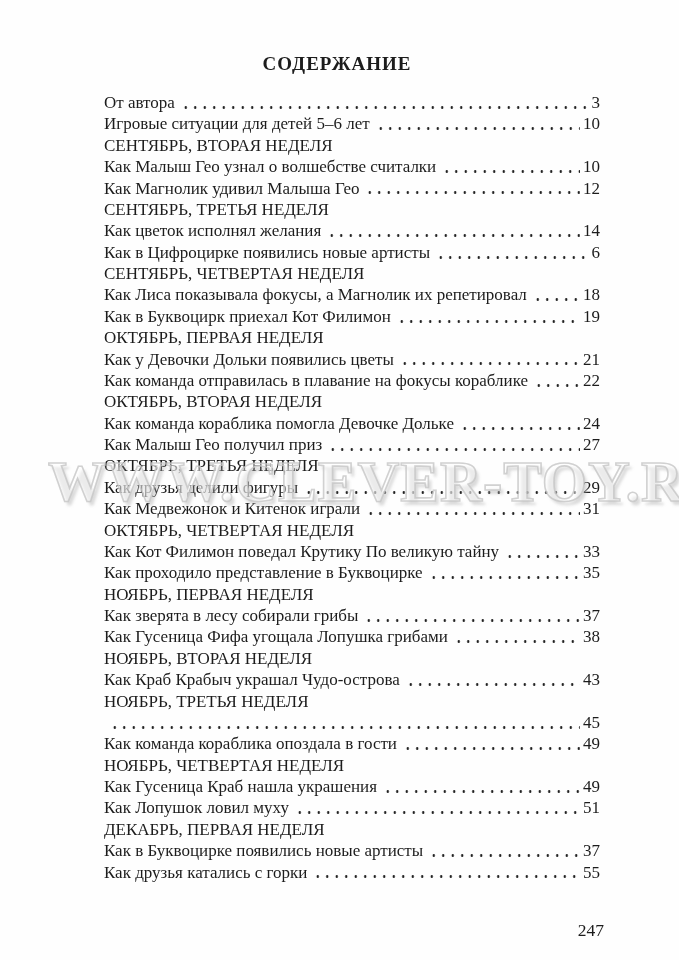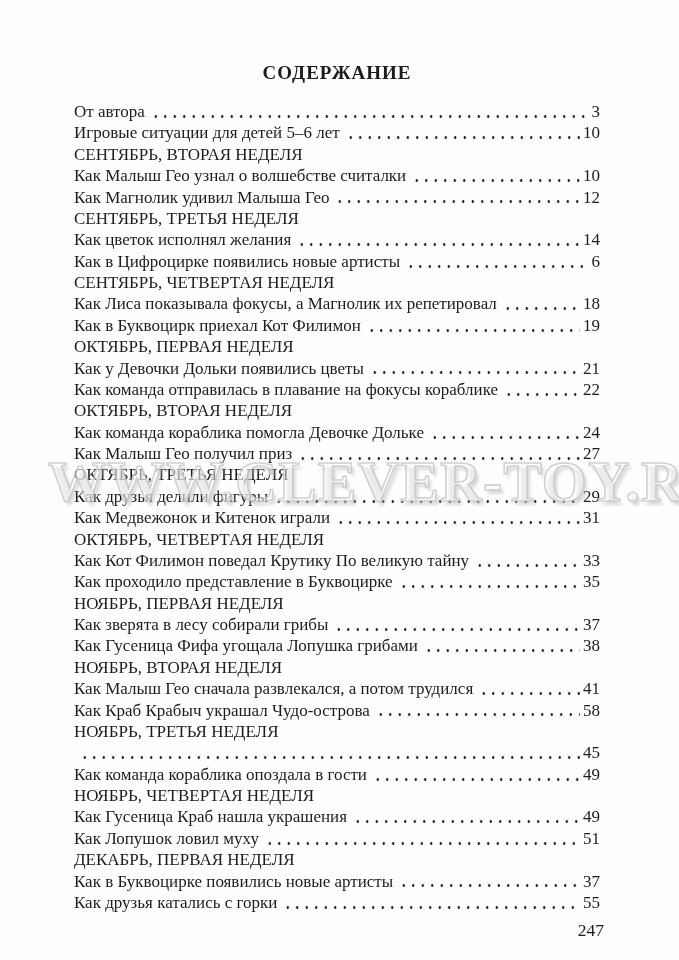--- a/index.html
+++ b/index.html
@@ -11,37 +11,38 @@
     overflow: hidden;
     font-family: "Liberation Serif", "DejaVu Serif", serif;
     color: #1c1c1c;
   }
   .content {
     position: relative;
     z-index: 1;
     padding: 0 79px 0 74px;
   }
   .toc-title {
-    margin: 9px;
+    margin: 0;
     padding-top: 53px;
     text-align: center;
     font-size: 19px;
     line-height: 22px;
     font-weight: 700;
     letter-spacing: 1px;
   }
   .toc-list {
     margin-top: 17px;
   }
   .row {
     display: flex;
     align-items: baseline;
     height: 21.38px;
     font-size: 17px;
     line-height: 21.38px;
+    margin-left: 30px;
   }
   .row.bold .t { font-weight: 400; }
   .row .t { white-space: nowrap; }
   .row .leader {
     flex: 1 1 auto;
     min-width: 12px;
     align-self: stretch;
     margin: 0 3px 0 6px;
     background-image: radial-gradient(circle, #1f1f1f 1.05px, rgba(0,0,0,0) 1.5px);
     background-size: 9.5px 5px;
@@ -220,30 +221,25 @@
   <div class="row">
     <span class="t">Как Гусеница Фифа угощала Лопушка грибами</span>
           <span class="leader"></span>
           <span class="p">38</span>
   </div>
 
   <div class="row">
     <span class="t">НОЯБРЬ, ВТОРАЯ НЕДЕЛЯ</span>
   </div>
 
-  <div class="row">
-    <span class="t">Как Малыш Гео сначала развлекался, а потом трудился</span>
-          <span class="leader"></span>
-          <span class="p">41</span>
-  </div>
 
   <div class="row">
     <span class="t">Как Краб Крабыч украшал Чудо-острова</span>
           <span class="leader"></span>
-          <span class="p">58</span>
+          <span class="p">43</span>
   </div>
 
   <div class="row">
     <span class="t">НОЯБРЬ, ТРЕТЬЯ НЕДЕЛЯ</span>
   </div>
 
   <div class="row">
           <span class="leader"></span>
           <span class="p">45</span>
   </div>

